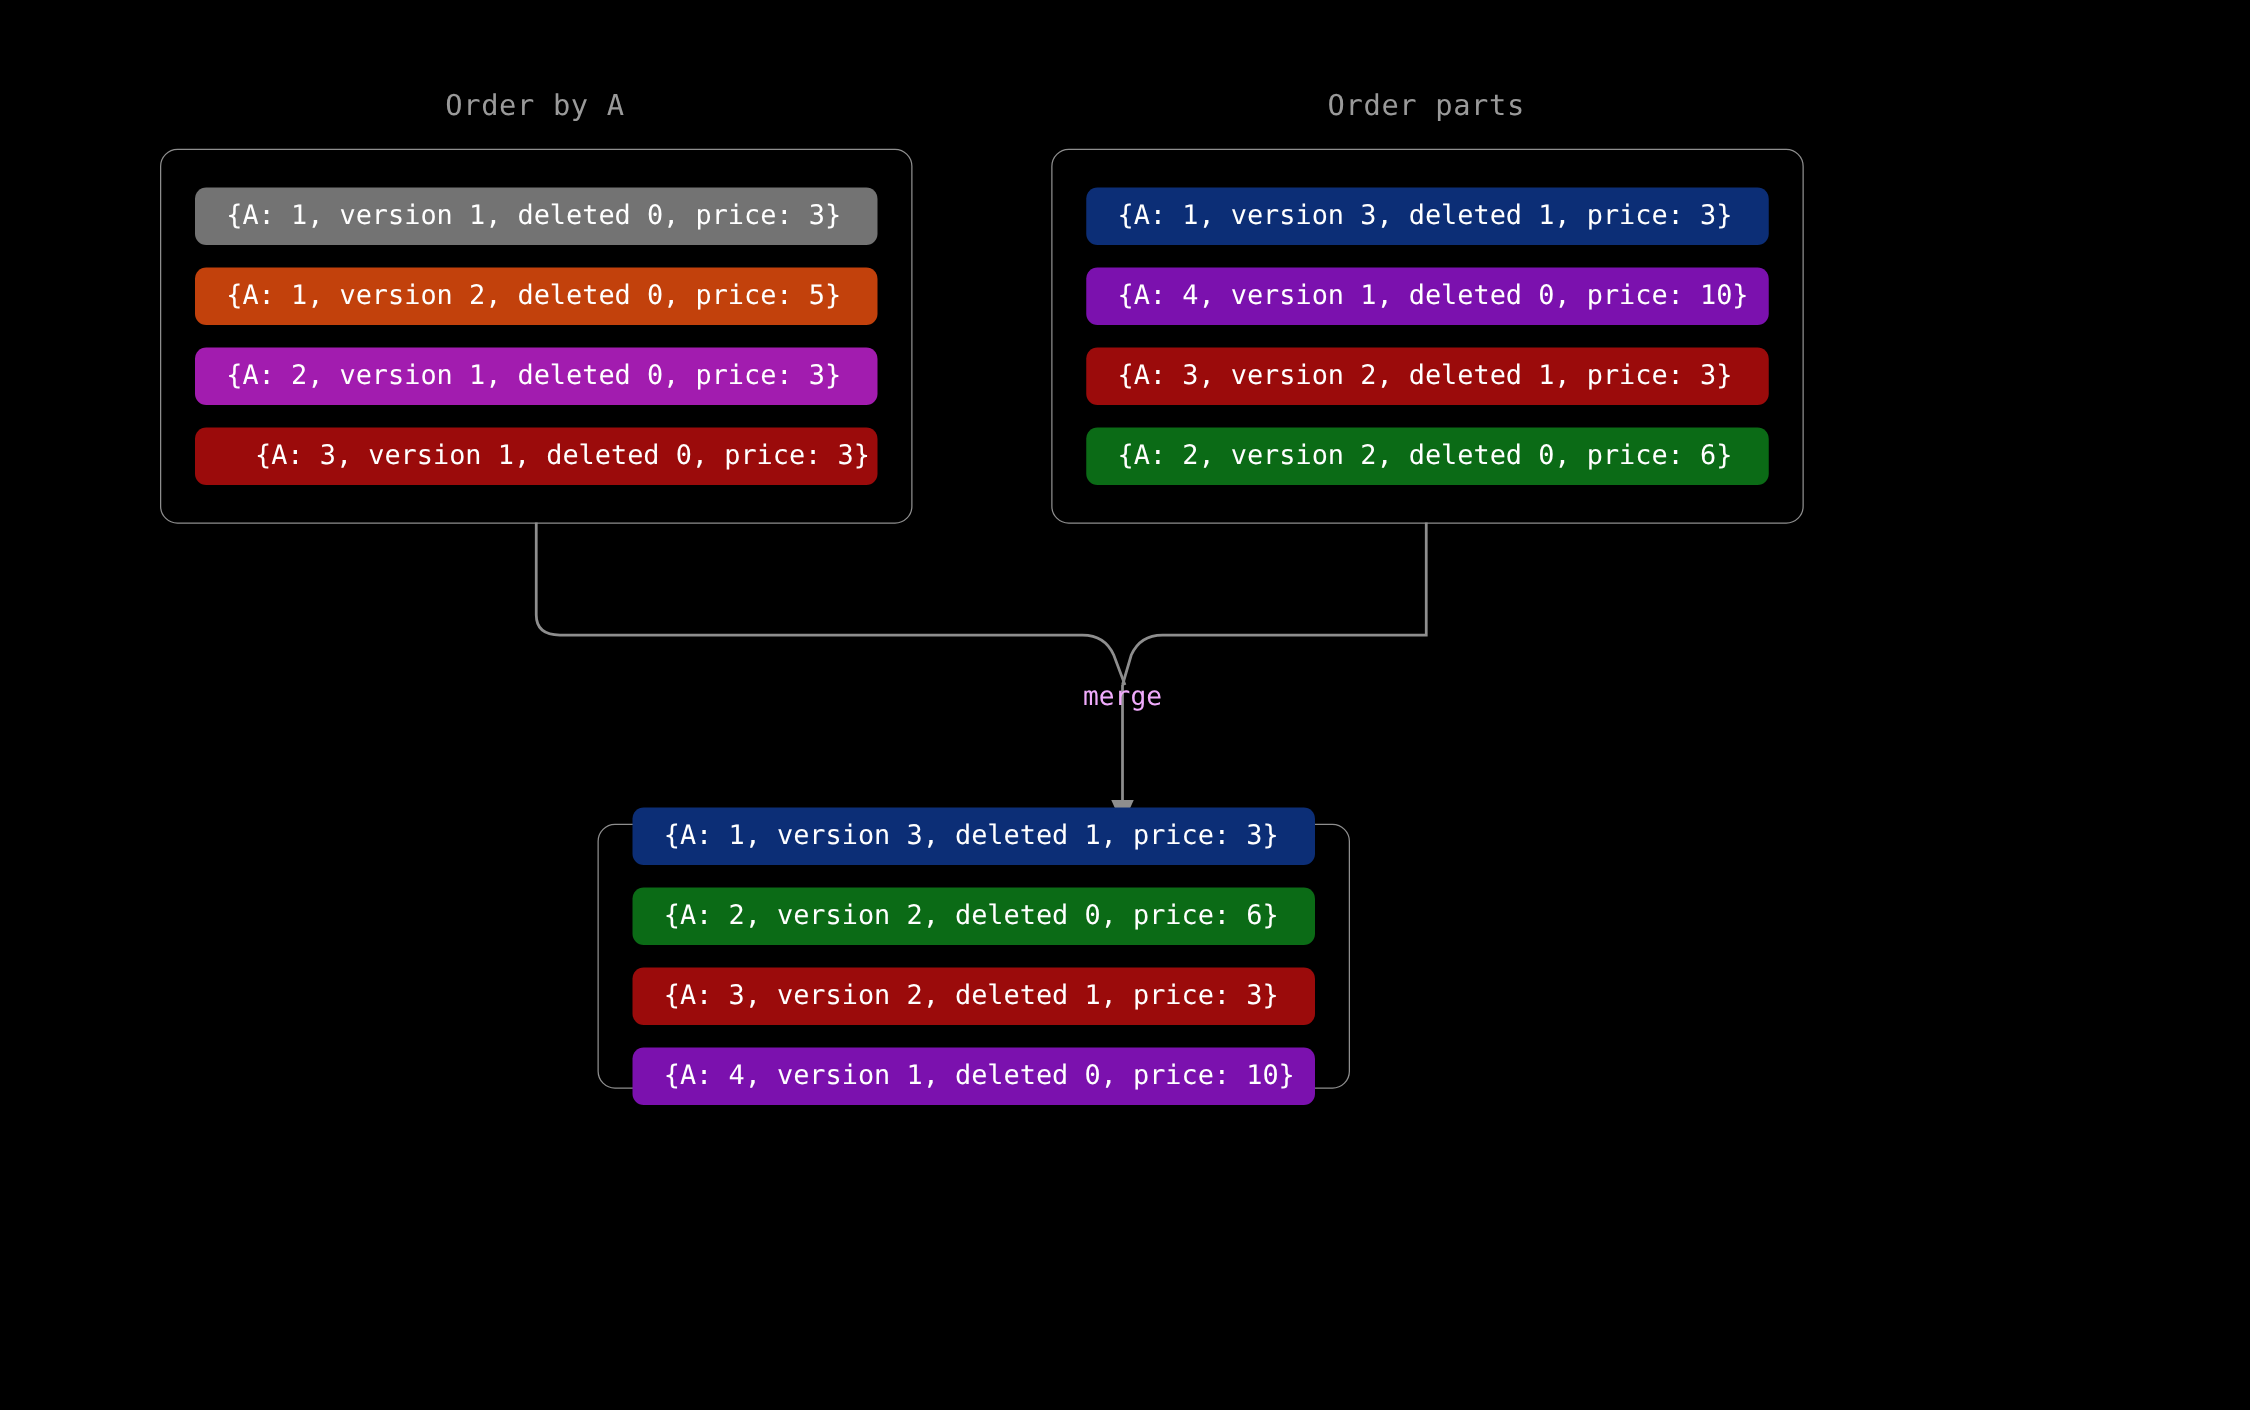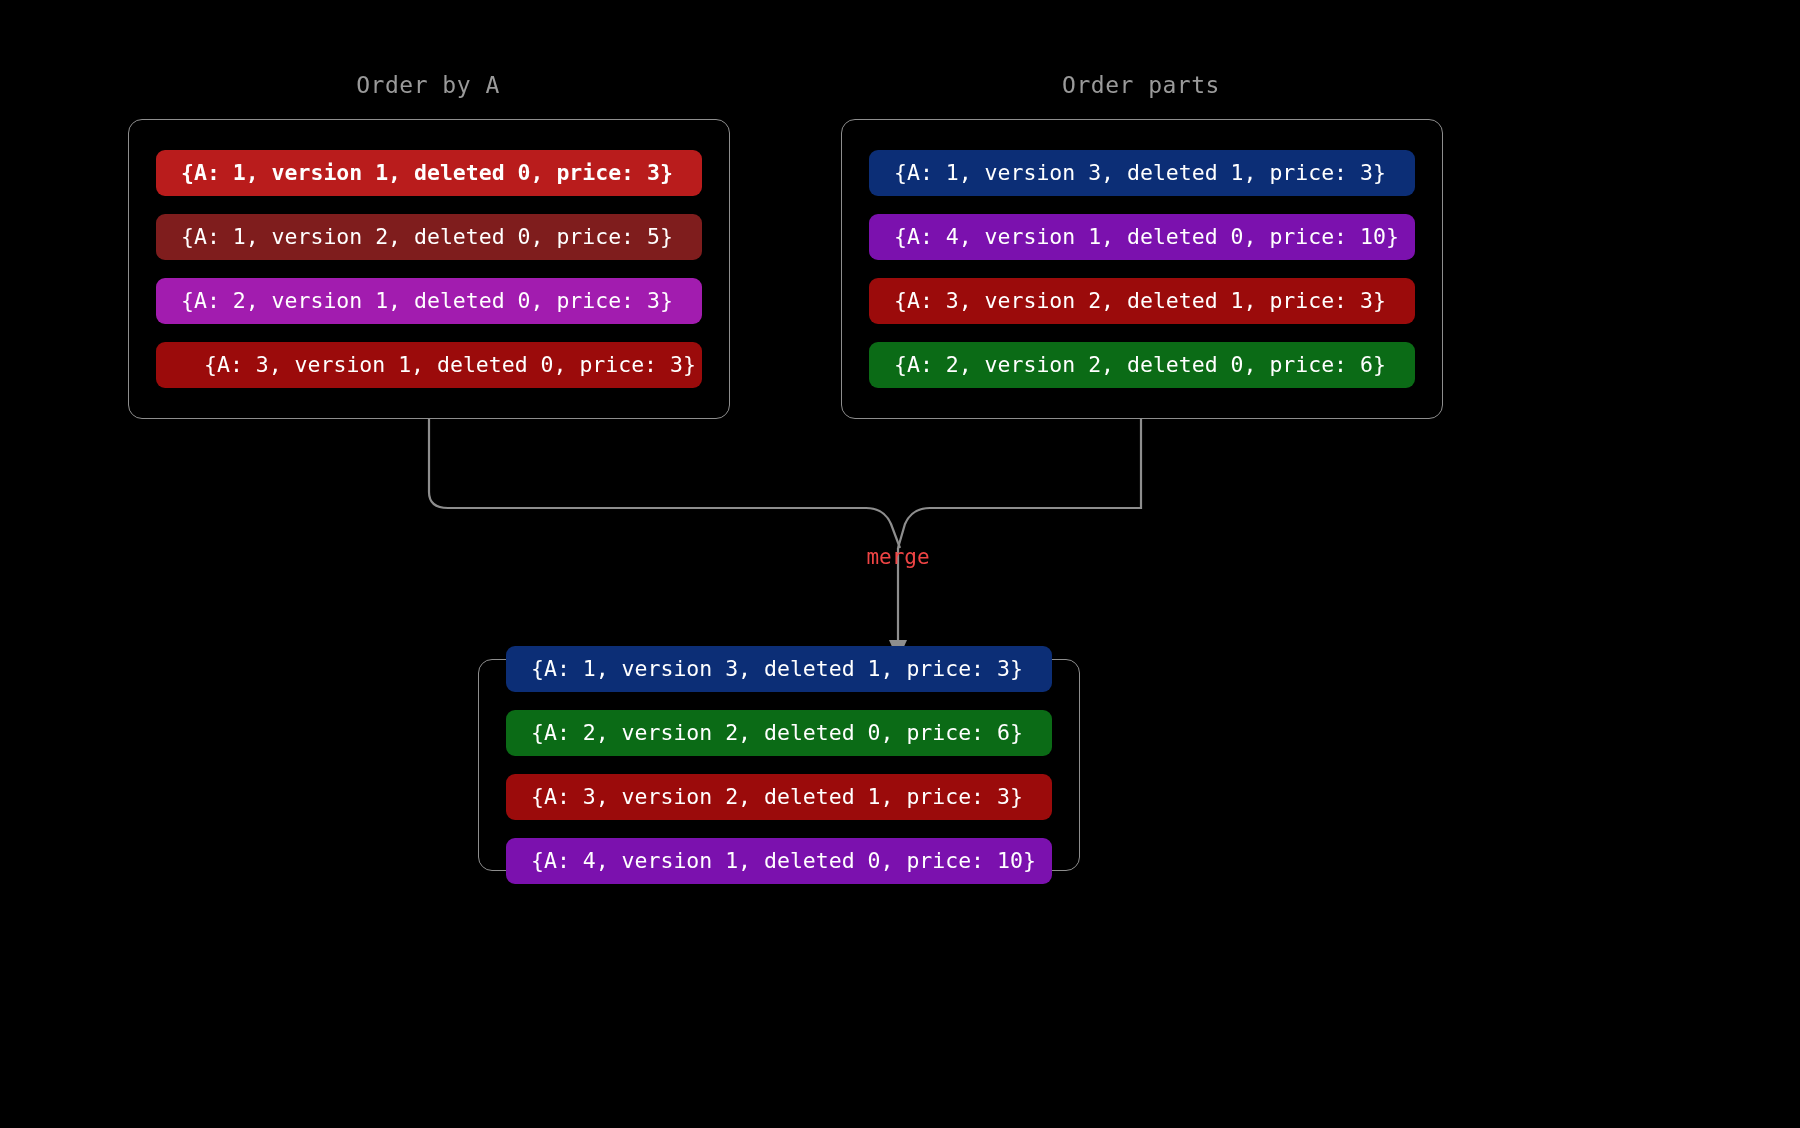--- a/index.html
+++ b/index.html
@@ -76,21 +76,21 @@
   }
 
   
   #panel-order .row    { width: 546px; height: 46px; padding-left: 25px; }
   #panel-parts .row    { width: 546px; height: 46px; padding-left: 25px; }
   #panel-merged .row   { width: 546px; height: 46px; padding-left: 25px; }
 
   
   #merge-label {
     position: absolute;
-    color: #ef4444;
+    color: #f0abfc;
     font-family: "DejaVu Sans Mono", monospace;
     font-size: 21px;
     white-space: nowrap;
     transform: translateX(-50%);
   }
 </style>
 </head>
 <body>
 
 <div id="stage">
@@ -107,22 +107,22 @@
 
     <path d="M 898 660 L 889 640 L 907 640 Z" fill="#8e8e8e" stroke="none"></path>
   </svg>
 
   <div class="panel-title" style="left:428px; top:72px;">Order by A</div>
 
   <div class="panel-title" style="left:1141px; top:72px;">Order parts</div>
 
   <div class="panel" id="panel-order" style="left:128px; top:119px; width:602px; height:300px;">
     <div class="panel-inner">
-      <div class="row" style="background:#b91c1c;font-weight:bold;">{A: 1, version 1, deleted 0, price: 3}</div>
-      <div class="row" style="background:#7f1d1d;">{A: 1, version 2, deleted 0, price: 5}</div>
+      <div class="row" style="background:#737373;">{A: 1, version 1, deleted 0, price: 3}</div>
+      <div class="row" style="background:#c2410c;">{A: 1, version 2, deleted 0, price: 5}</div>
       <div class="row" style="background:#a21caf;">{A: 2, version 1, deleted 0, price: 3}</div>
       <div class="row" style="background:#9b0b0b;padding-left:48px;">{A: 3, version 1, deleted 0, price: 3}</div>
     </div>
   </div>
 
   <div class="panel" id="panel-parts" style="left:841px; top:119px; width:602px; height:300px;">
     <div class="panel-inner">
       <div class="row" style="background:#0c2e76;">{A: 1, version 3, deleted 1, price: 3}</div>
       <div class="row" style="background:#7b11ae;">{A: 4, version 1, deleted 0, price: 10}</div>
       <div class="row" style="background:#9b0b0b;">{A: 3, version 2, deleted 1, price: 3}</div>

